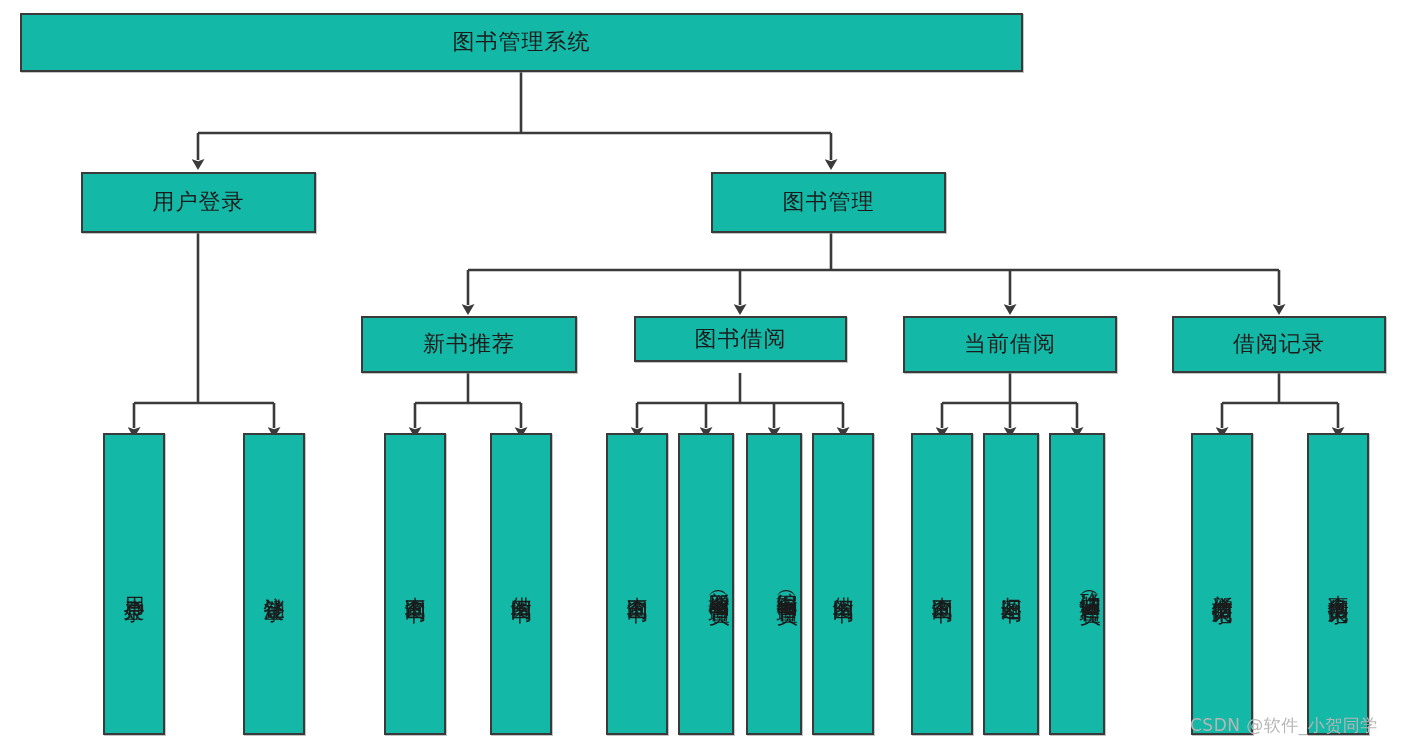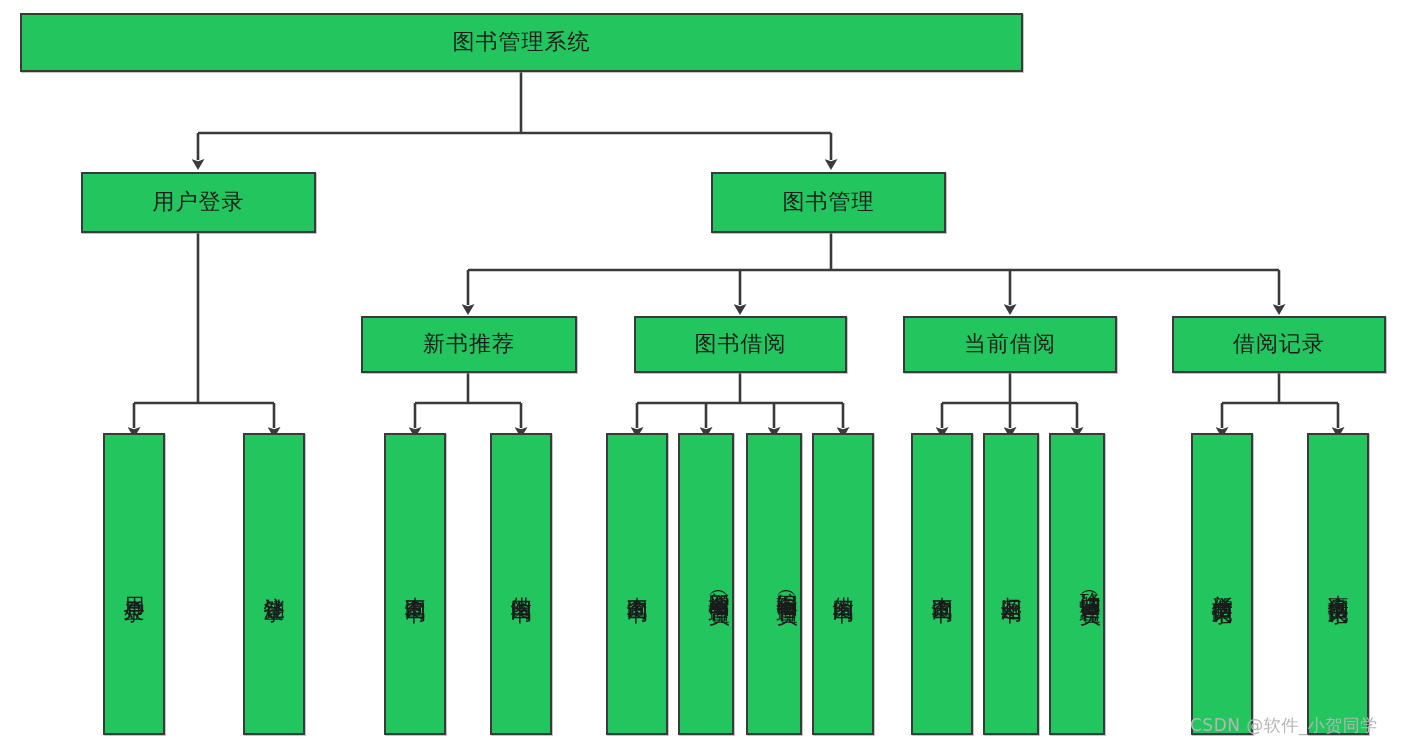--- a/index.html
+++ b/index.html
@@ -22,21 +22,21 @@
     position: absolute;
     left: 0;
     top: 0;
     width: 1405px;
     height: 747px;
     pointer-events: none;
   }
   .node {
     position: absolute;
     box-sizing: border-box;
-    background: #22c55e;
+    background: #14b8a6;
     border: 2px solid #3a3a3a;
     display: flex;
     align-items: center;
     justify-content: center;
     color: #1b1b1b;
     box-shadow: 1px 1px 0 rgba(150,150,150,0.55);
   }
   .node.horiz {
     font-size: 22px;
     letter-spacing: 1px;
@@ -123,21 +123,21 @@
   </svg>
 
   <div class="node horiz node-root" style="left:20px; top:13px; width:1003px; height:59px;">图书管理系统</div>
 
   <div class="node horiz" style="left:81px; top:172px; width:235px; height:61px;">用户登录</div>
 
   <div class="node horiz" style="left:361px; top:316px; width:216px; height:57px;">新书推荐</div>
 
   <div class="node horiz" style="left:711px; top:172px; width:235px; height:61px;">图书管理</div>
 
-  <div class="node horiz" style="left:634px; top:316px; width:213px; height:57px;">图书借阅</div>
+  <div class="node horiz" style="left:634px; top:316px; width:213px; height:46px;">图书借阅</div>
 
   <div class="node horiz" style="left:1172px; top:316px; width:214px; height:57px;">借阅记录</div>
 
   <div class="node horiz" style="left:903px; top:316px; width:214px; height:57px;">当前借阅</div>
 
   <div class="node vert centered" style="left:103px; top:433px; width:62px; height:302px;">用户登录</div>
 
   <div class="node vert centered" style="left:243px; top:433px; width:62px; height:302px;">注销登录</div>
 
   <div class="node vert centered" style="left:384px; top:433px; width:62px; height:302px;">查询图书</div>

